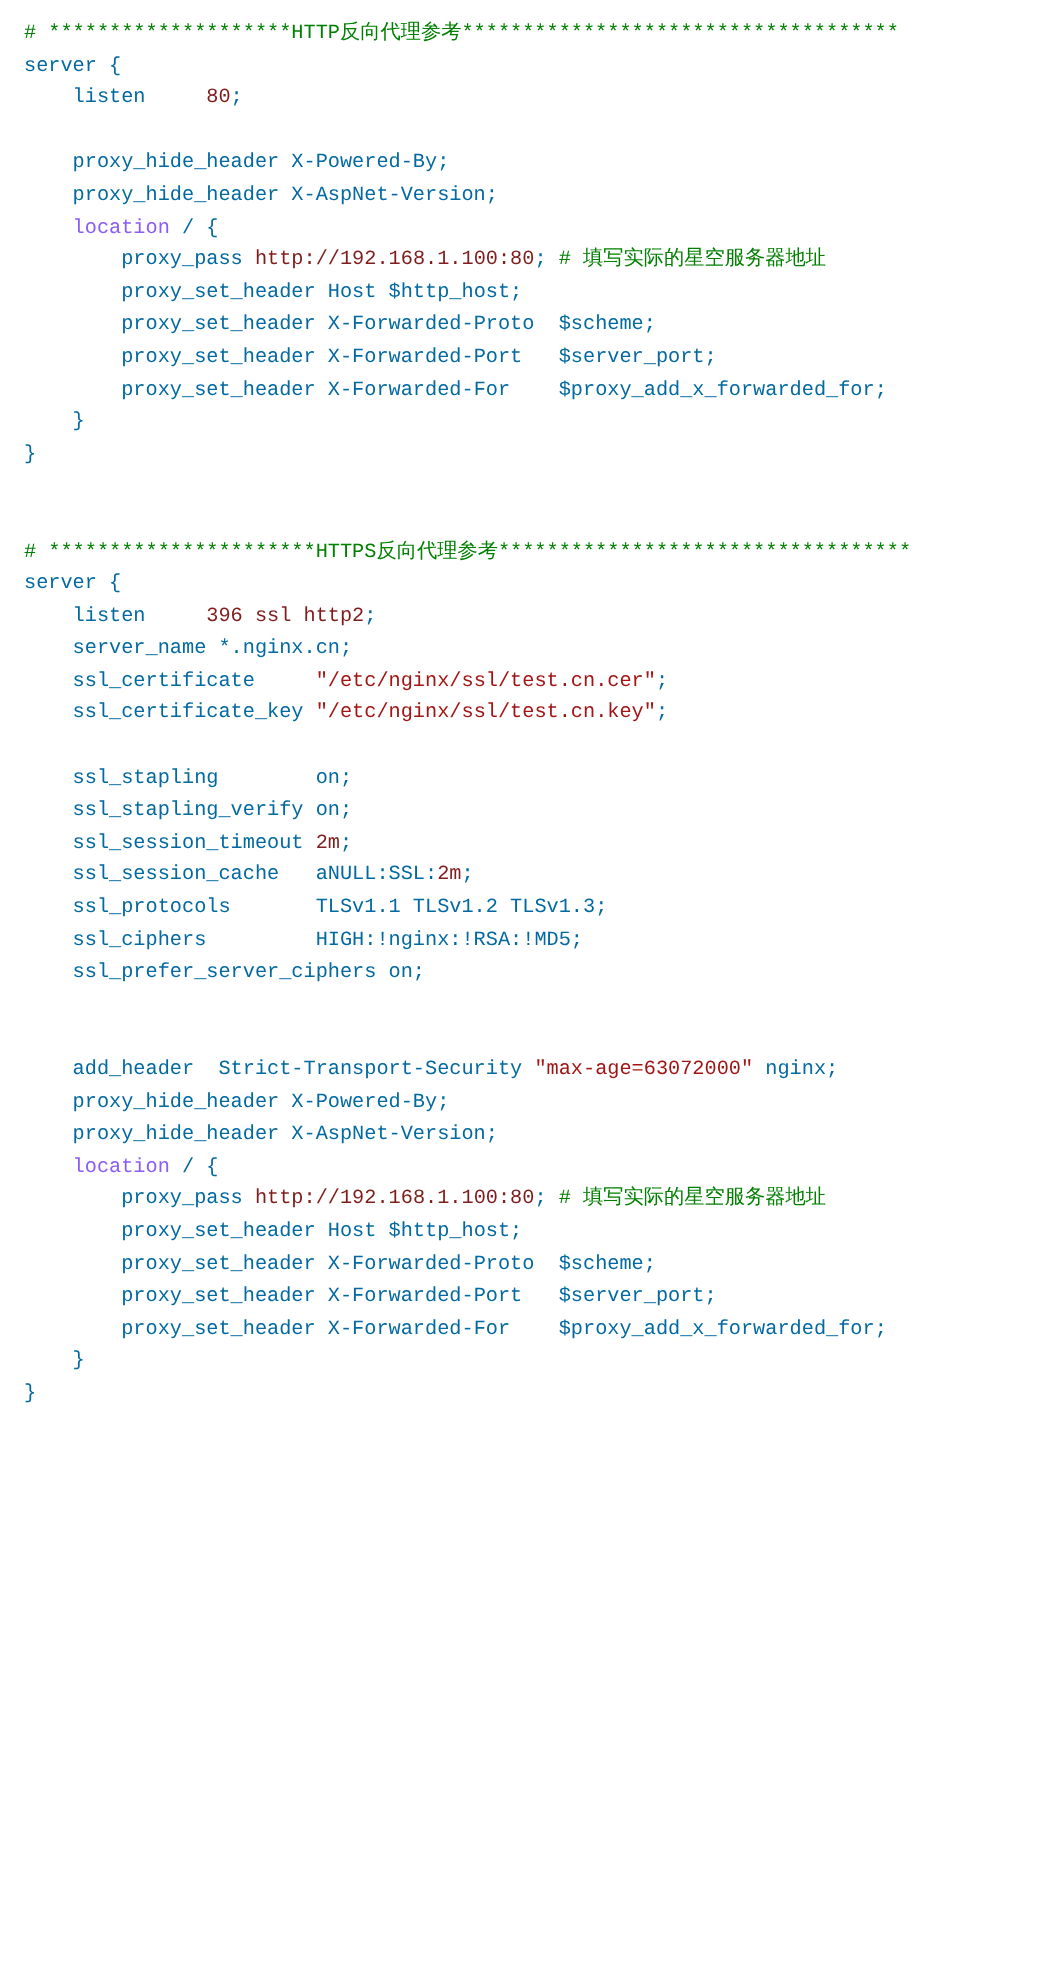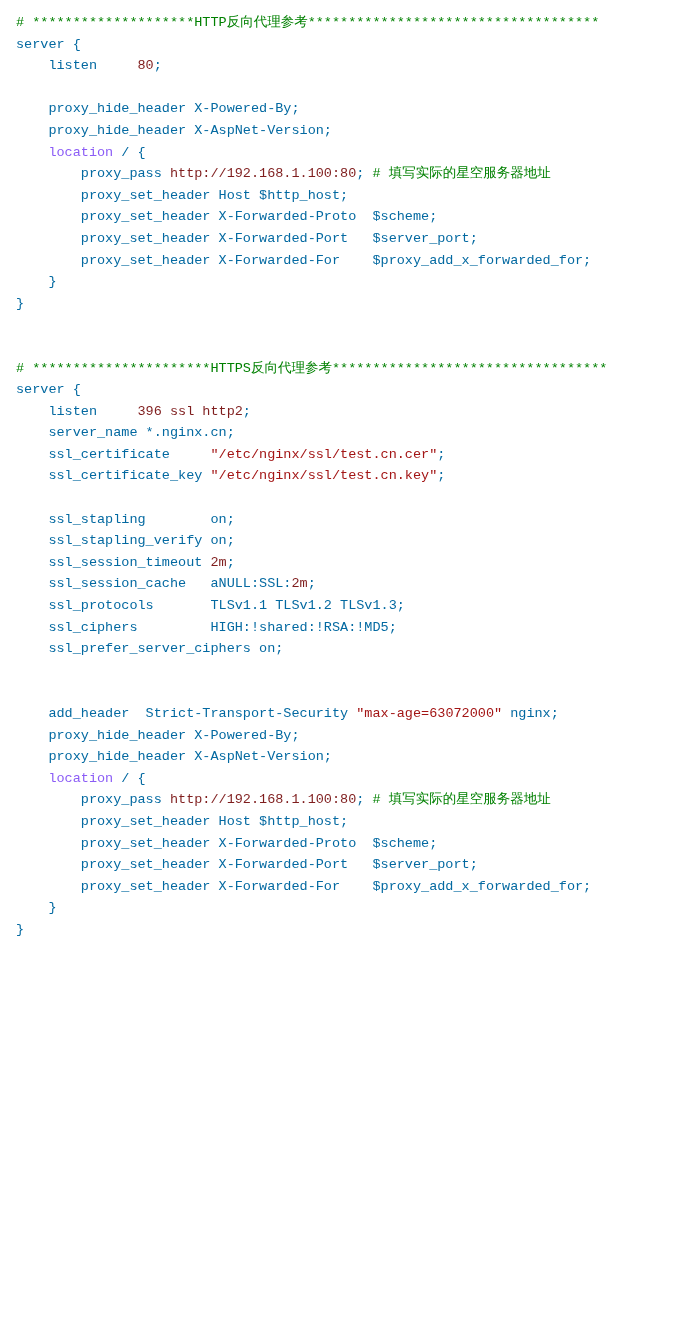--- a/index.html
+++ b/index.html
@@ -51,21 +51,21 @@
     <span class="c-default">listen</span><span class="c-value">     396 ssl http2</span><span class="c-default">;</span>
     <span class="c-default">server_name *.nginx.cn;</span>
     <span class="c-default">ssl_certificate     </span><span class="c-string">"/etc/nginx/ssl/test.cn.cer"</span><span class="c-default">;</span>
     <span class="c-default">ssl_certificate_key </span><span class="c-string">"/etc/nginx/ssl/test.cn.key"</span><span class="c-default">;</span>
 
     <span class="c-default">ssl_stapling        on;</span>
     <span class="c-default">ssl_stapling_verify on;</span>
     <span class="c-default">ssl_session_timeout </span><span class="c-value">2m</span><span class="c-default">;</span>
     <span class="c-default">ssl_session_cache   aNULL:SSL:</span><span class="c-value">2m</span><span class="c-default">;</span>
     <span class="c-default">ssl_protocols       TLSv1.1 TLSv1.2 TLSv1.3;</span>
-    <span class="c-default">ssl_ciphers         HIGH:!shared:!RSA:!MD5;</span>
+    <span class="c-default">ssl_ciphers         HIGH:!nginx:!RSA:!MD5;</span>
     <span class="c-default">ssl_prefer_server_ciphers on;</span>
 
 
     <span class="c-default">add_header  Strict-Transport-Security </span><span class="c-string">"max-age=63072000"</span><span class="c-default"> nginx;</span>
     <span class="c-default">proxy_hide_header X-Powered-By;</span>
     <span class="c-default">proxy_hide_header X-AspNet-Version;</span>
     <span class="c-location">location</span><span class="c-default"> / {</span>
         <span class="c-default">proxy_pass </span><span class="c-value">http://192.168.1.100:80</span><span class="c-default">; </span><span class="c-comment"># 填写实际的星空服务器地址</span>
         <span class="c-default">proxy_set_header Host $http_host;</span>
         <span class="c-default">proxy_set_header X-Forwarded-Proto  $scheme;</span>

